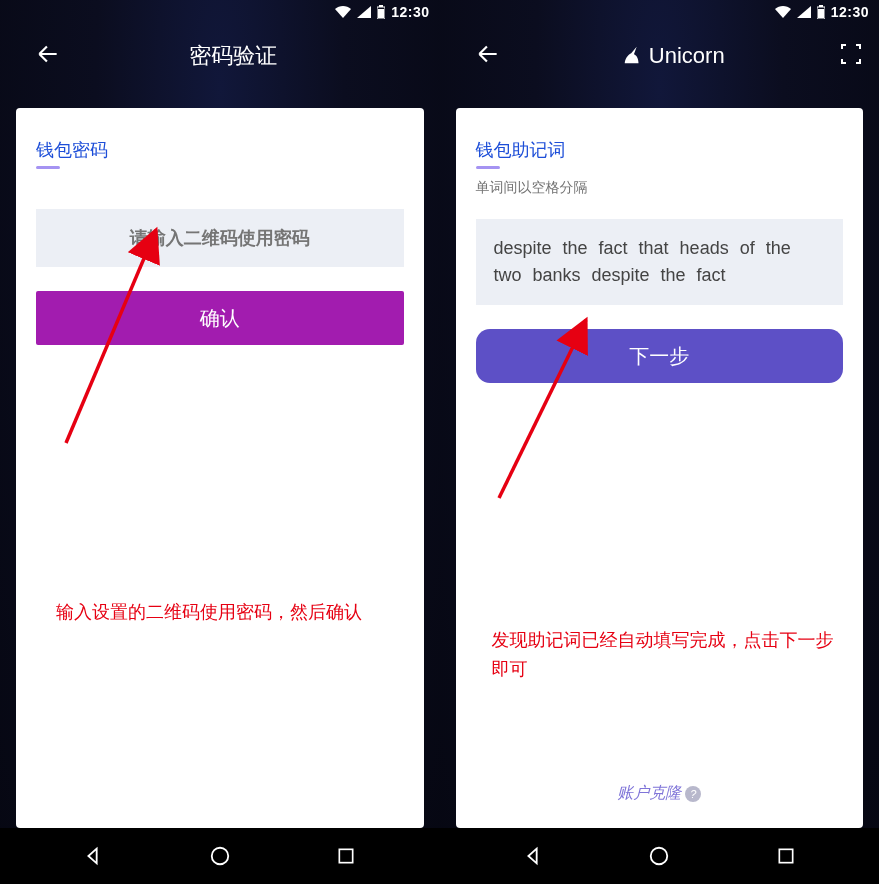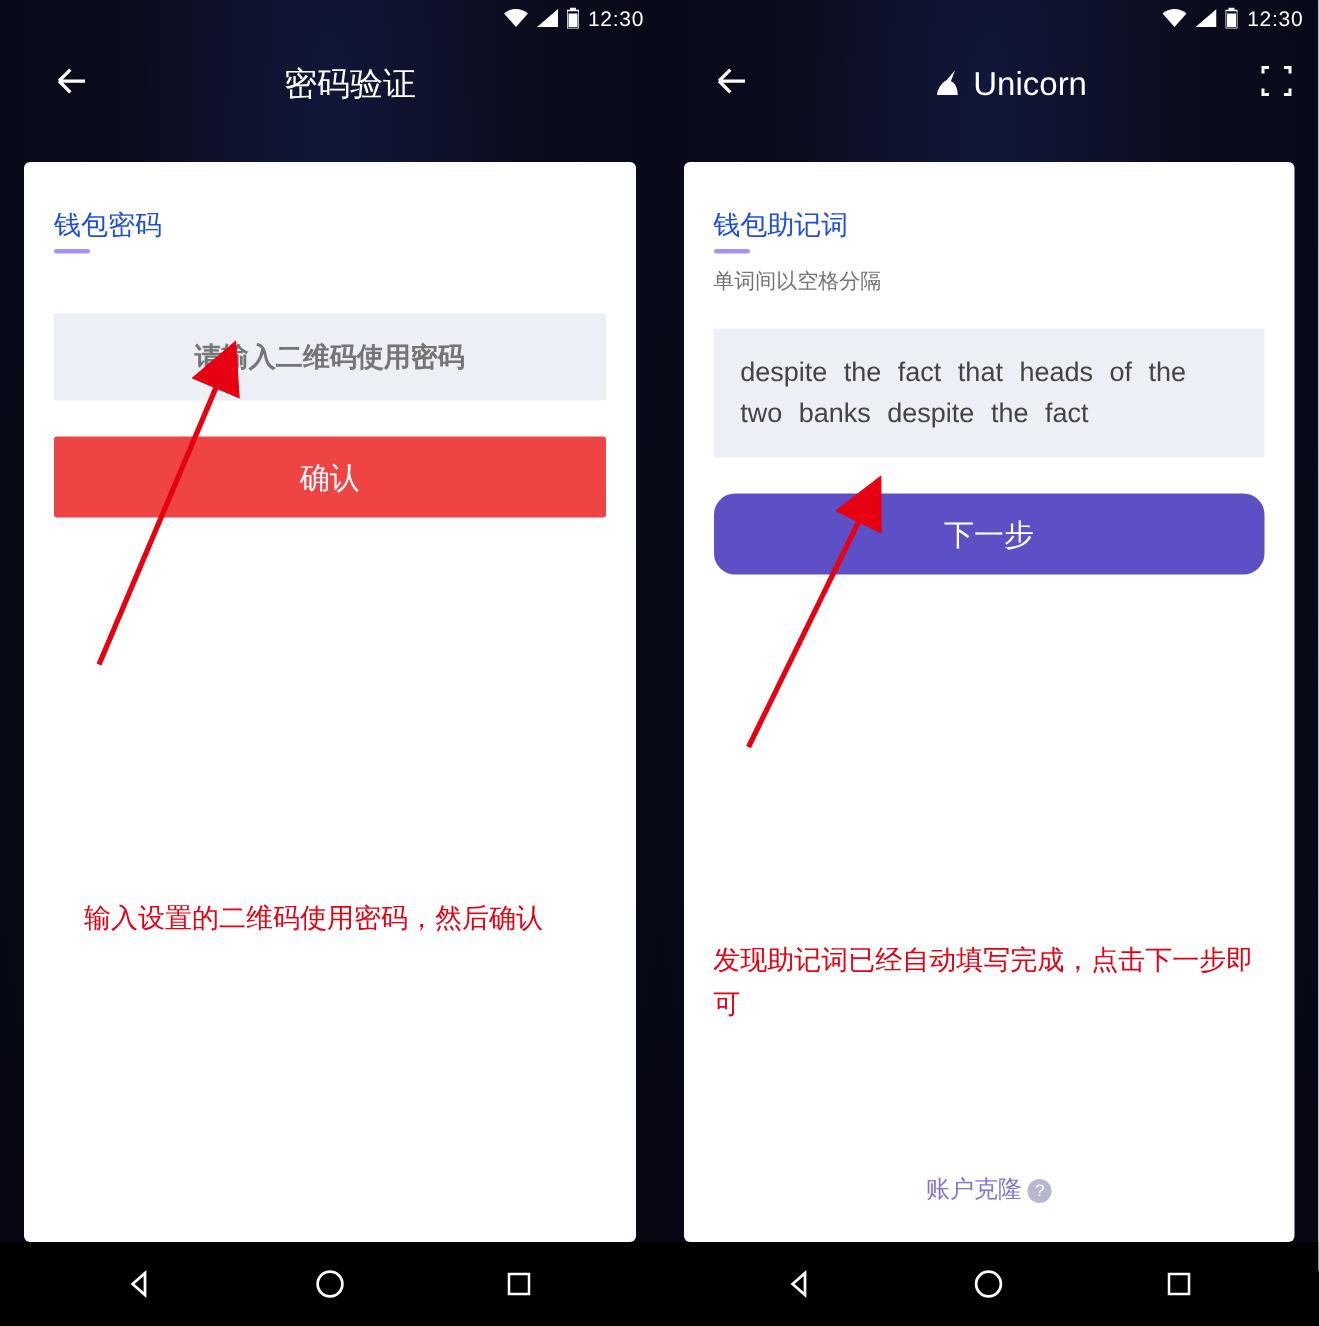--- a/index.html
+++ b/index.html
@@ -27,21 +27,21 @@
     height: 24px;
     display: flex;
     align-items: center;
     justify-content: flex-end;
     padding: 0 10px;
     gap: 6px;
     color: #fff;
     font-size: 14px;
   }
   .status-bar svg { flex-shrink: 0; }
-  .time { font-weight: 400; letter-spacing: 0.5px; }
+  .time { font-weight: 700; letter-spacing: 0.5px; }
   .header {
     height: 64px;
     display: flex;
     align-items: center;
     padding: 0 8px;
     position: relative;
     margin-left: 27px;
   }
   .back-icon { color: #fff; cursor: pointer; }
   .title-center {
@@ -110,21 +110,21 @@
     color: #444;
     font-family: inherit;
     resize: none;
     outline: none;
     line-height: 1.5;
     word-spacing: 6px;
     margin-top: 6px;
     margin-bottom: 24px;
   }
   .btn-secondary {
-    background: #ef4444;
+    background: #a21caf;
     color: #fff;
     border: none;
     width: 100%;
     height: 54px;
     font-size: 20px;
     cursor: pointer;
     border-radius: 2px;
   }
   .btn-primary {
     background: #5d50c6;
@@ -138,37 +138,38 @@
   }
   .annotation {
     color: #e60012;
     font-size: 18px;
     line-height: 1.6;
     position: absolute;
     left: 20px;
     right: 20px;
   }
   .phone-left .annotation { top: 490px; padding: 0 20px; }
-  .phone-right .annotation { top: 518px; padding: 0 0; }
+  .phone-right .annotation { top: 518px; padding: 0 0; margin-left: 16px; }
   .arrow-svg {
     position: absolute;
     pointer-events: none;
   }
   .bottom-link {
     position: absolute;
     bottom: 24px;
     left: 0; right: 0;
     text-align: center;
     color: #7f74d8;
     font-size: 16px;
     display: flex;
     justify-content: center;
     align-items: center;
     gap: 4px;
     cursor: pointer;
+    font-style: italic;
   }
   .help-icon {
     display: inline-flex;
     width: 16px; height: 16px;
     border-radius: 50%;
     background: #b8b8cc;
     color: #fff;
     font-size: 11px;
     align-items: center;
     justify-content: center;

